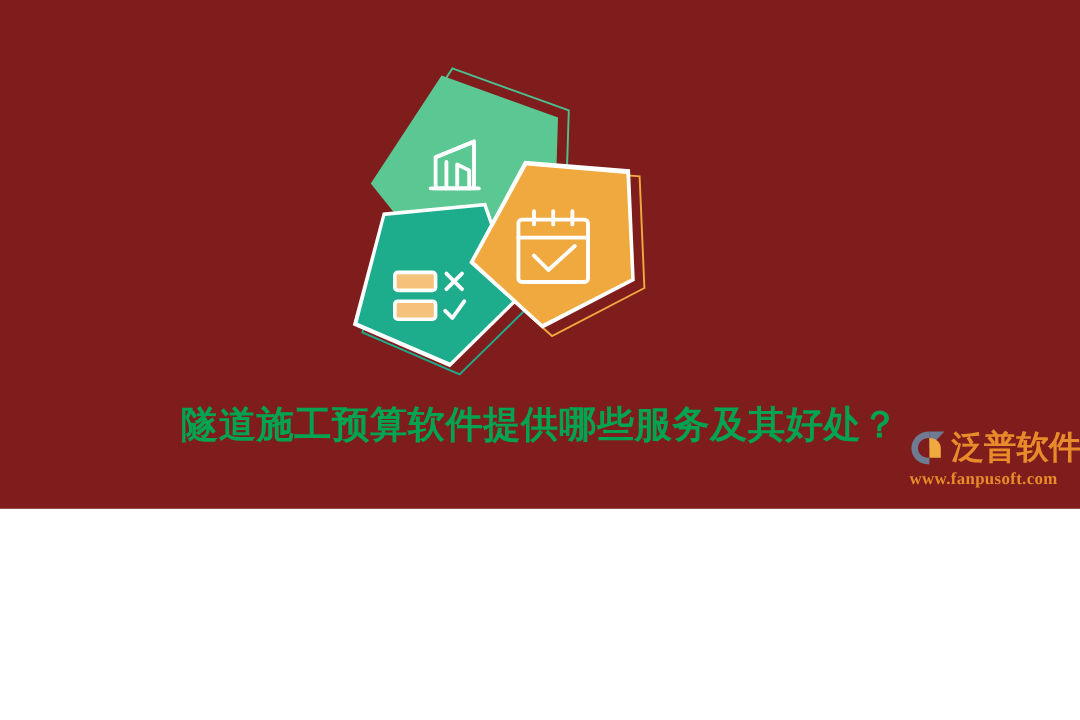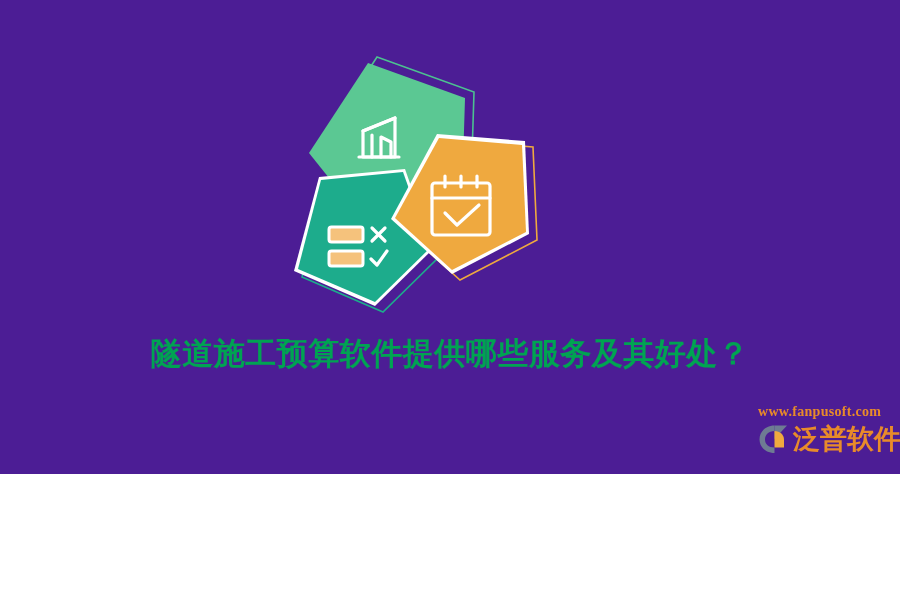--- a/index.html
+++ b/index.html
@@ -11,22 +11,22 @@
     height: 600px;
     background: #ffffff;
     font-family: "Liberation Sans", sans-serif;
     overflow: hidden;
     position: relative;
   }
 
   #page {
     position: relative;
     width: 900px;
-    height: 474px;
-    background: #4c1d95;
+    height: 424px;
+    background: #7f1d1d;
   }
 
   
   #illustration {
     position: absolute;
     left: 255px;
     top: 35px;
     width: 300px;
     height: 290px;
   }
@@ -167,30 +167,30 @@
           <path d="M116,224 L122,230 L132,216"></path>
         </g>
       </g>
 
     </svg>
   </div>
 
   <div id="page-title">隧道施工预算软件提供哪些服务及其好处？</div>
 
   <div id="logo">
-    <div id="logo-url">www.fanpusoft.com</div>
     <div id="logo-row">
       <span id="logo-mark">
         <svg viewBox="0 0 34 32" xmlns="http://www.w3.org/2000/svg">
 
           <path d="M17.5,2.5 C8.5,2.5 2.5,9 2.5,16.5 C2.5,24 8.5,30 17.5,30 L17.5,24.5
                    C11.5,24.5 8,21 8,16.5 C8,12 11.5,8 17.5,8 Z" fill="#6E7B93"></path>
           <path d="M17.5,2.5 L30,2.5 L17.5,16 Z" fill="#6E7B93"></path>
 
           <path d="M17.5,8 C23,8 27,12 27,16.5 L27,24.5 L17.5,24.5 Z" fill="#EFA93F"></path>
           <path d="M17.5,8 L17.5,24.5 L12,24.5 C12,15 14,10 17.5,8 Z" fill="#FFFFFF" opacity="0.0"></path>
         </svg>
       </span>
       <span id="logo-text">泛普软件</span>
     </div>
+    <div id="logo-url">www.fanpusoft.com</div>
   </div>
 
 </div>
 
 </body></html>

